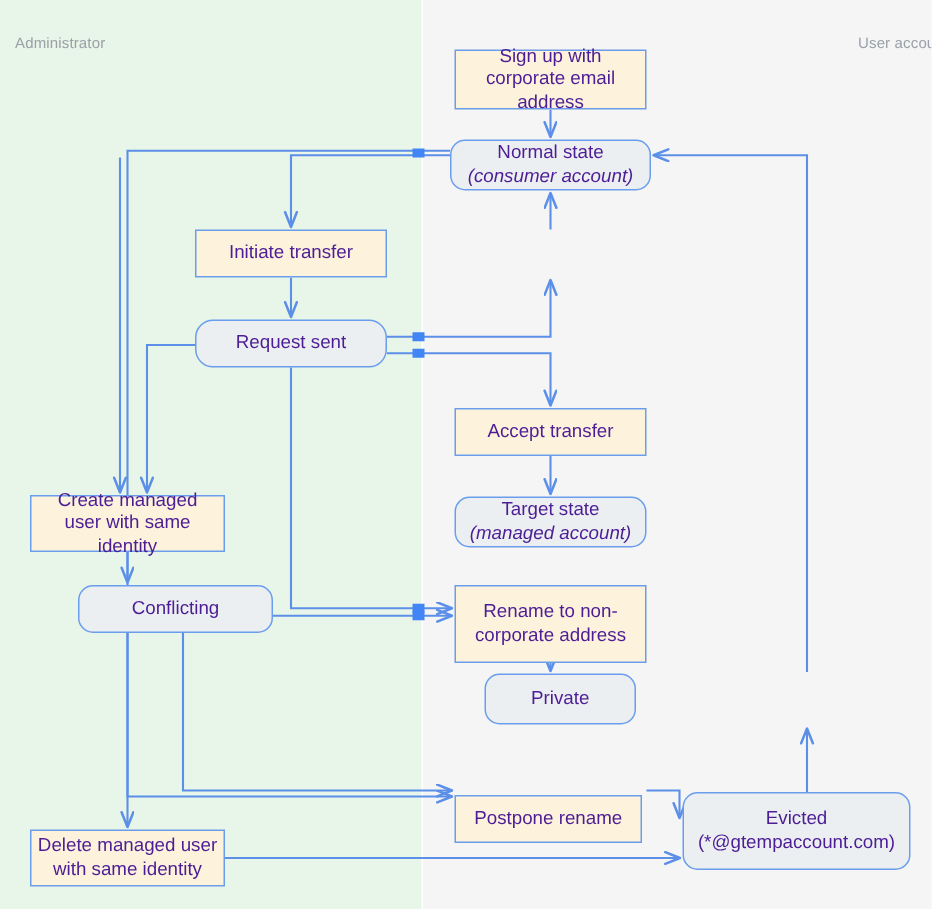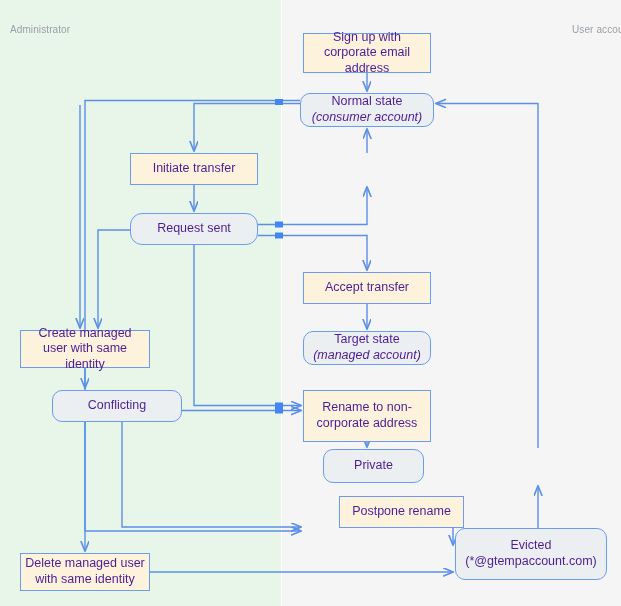--- a/index.html
+++ b/index.html
@@ -149,21 +149,21 @@
 
   <div class="node n-action" style="left:303px;top:390px;width:128px;height:52px;">
     <span class="inner">Rename to non-corporate address</span>
   </div>
 
   <div class="node n-state" style="left:303px;top:449px;width:101px;height:34px;margin-left:20px;">
     <span class="inner">Private</span>
   </div>
 
 
-  <div class="node n-action" style="left:303px;top:496px;width:125px;height:32px;margin-left:36px;">
+  <div class="node n-action" style="left:303px;top:530px;width:125px;height:32px;">
     <span class="inner">Postpone rename</span>
   </div>
 
   <div class="node n-state" style="left:455px;top:528px;width:152px;height:52px;">
     <span class="inner">
       <span>Evicted</span><br>
       <span>(*@gtempaccount.com)</span>
     </span>
   </div>
 

